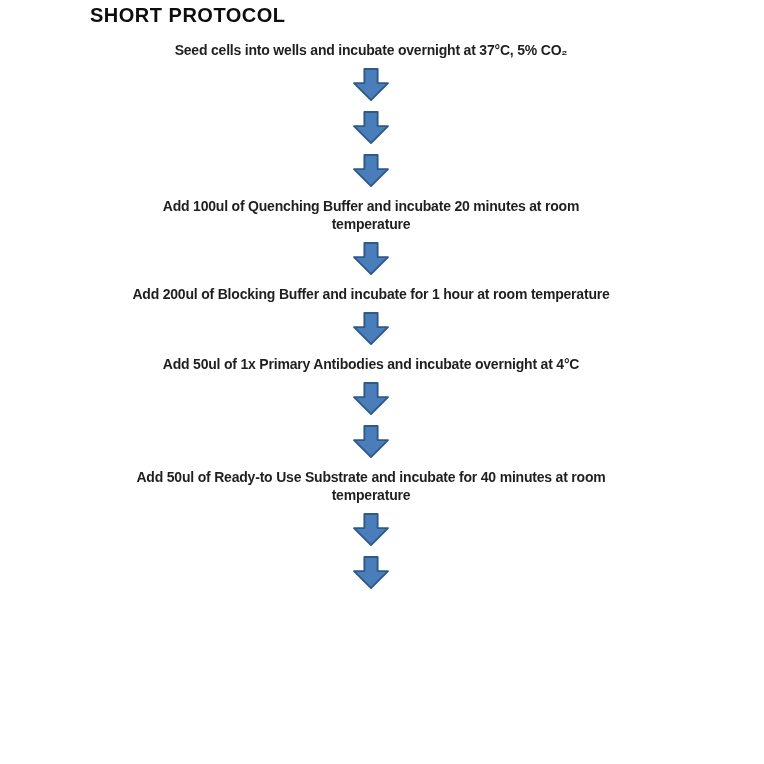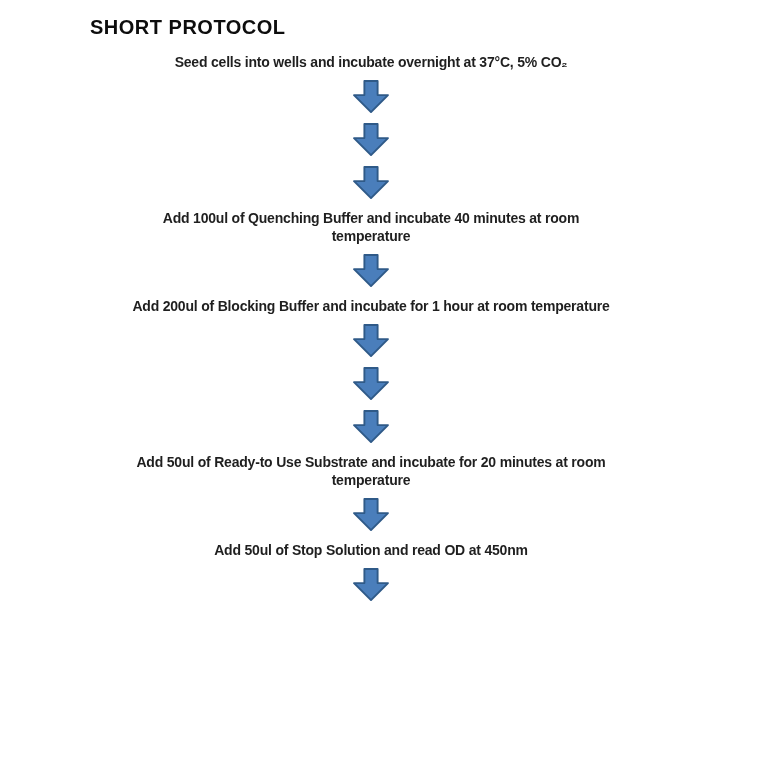--- a/index.html
+++ b/index.html
@@ -8,21 +8,21 @@
     background: #ffffff;
   }
   .page {
     position: relative;
     width: 764px;
     height: 764px;
     background: #ffffff;
     overflow: hidden;
     font-family: "Liberation Sans", "DejaVu Sans", sans-serif;
     box-sizing: border-box;
-    padding-top: 16px;
+    padding-top: 4px;
   }
   .title {
     margin: 0 0 0 90px;
     font-size: 20px;
     font-weight: bold;
     letter-spacing: 0.5px;
     color: #0d0d0d;
   }
   .flow {
     display: flex;
@@ -68,51 +68,51 @@
 
     <svg class="arrow" viewBox="0 0 40 36" aria-hidden="true">
       <polygon points="13,1 27,1 27,16 38,16 20,34 2,16 13,16" stroke-width="2" stroke-linejoin="round" fill="#4a7ebb" stroke="#2f5a88"></polygon>
     </svg>
 
 
     <svg class="arrow" viewBox="0 0 40 36" aria-hidden="true">
       <polygon points="13,1 27,1 27,16 38,16 20,34 2,16 13,16" stroke-width="2" stroke-linejoin="round" fill="#4a7ebb" stroke="#2f5a88"></polygon>
     </svg>
 
-    <p class="step">Add 100ul of Quenching Buffer and incubate 40 minutes at room
+    <p class="step">Add 100ul of Quenching Buffer and incubate 20 minutes at room
 temperature</p>
 
     <svg class="arrow" viewBox="0 0 40 36" aria-hidden="true">
       <polygon points="13,1 27,1 27,16 38,16 20,34 2,16 13,16" stroke-width="2" stroke-linejoin="round" fill="#4a7ebb" stroke="#2f5a88"></polygon>
     </svg>
 
     <p class="step">Add 200ul of Blocking Buffer and incubate for 1 hour at room temperature</p>
 
     <svg class="arrow" viewBox="0 0 40 36" aria-hidden="true">
       <polygon points="13,1 27,1 27,16 38,16 20,34 2,16 13,16" stroke-width="2" stroke-linejoin="round" fill="#4a7ebb" stroke="#2f5a88"></polygon>
     </svg>
 
+    <p class="step">Add 50ul of 1x Primary Antibodies and incubate overnight at 4°C</p>
 
     <svg class="arrow" viewBox="0 0 40 36" aria-hidden="true">
       <polygon points="13,1 27,1 27,16 38,16 20,34 2,16 13,16" stroke-width="2" stroke-linejoin="round" fill="#4a7ebb" stroke="#2f5a88"></polygon>
     </svg>
 
 
     <svg class="arrow" viewBox="0 0 40 36" aria-hidden="true">
       <polygon points="13,1 27,1 27,16 38,16 20,34 2,16 13,16" stroke-width="2" stroke-linejoin="round" fill="#4a7ebb" stroke="#2f5a88"></polygon>
     </svg>
 
-    <p class="step">Add 50ul of Ready-to Use Substrate and incubate for 20 minutes at room
+    <p class="step">Add 50ul of Ready-to Use Substrate and incubate for 40 minutes at room
 temperature</p>
 
     <svg class="arrow" viewBox="0 0 40 36" aria-hidden="true">
       <polygon points="13,1 27,1 27,16 38,16 20,34 2,16 13,16" stroke-width="2" stroke-linejoin="round" fill="#4a7ebb" stroke="#2f5a88"></polygon>
     </svg>
 
-    <p class="step">Add 50ul of Stop Solution and read OD at 450nm</p>
 
     <svg class="arrow" viewBox="0 0 40 36" aria-hidden="true">
       <polygon points="13,1 27,1 27,16 38,16 20,34 2,16 13,16" stroke-width="2" stroke-linejoin="round" fill="#4a7ebb" stroke="#2f5a88"></polygon>
     </svg>
 
 
   </div>
 </div>
 
 </body></html>

